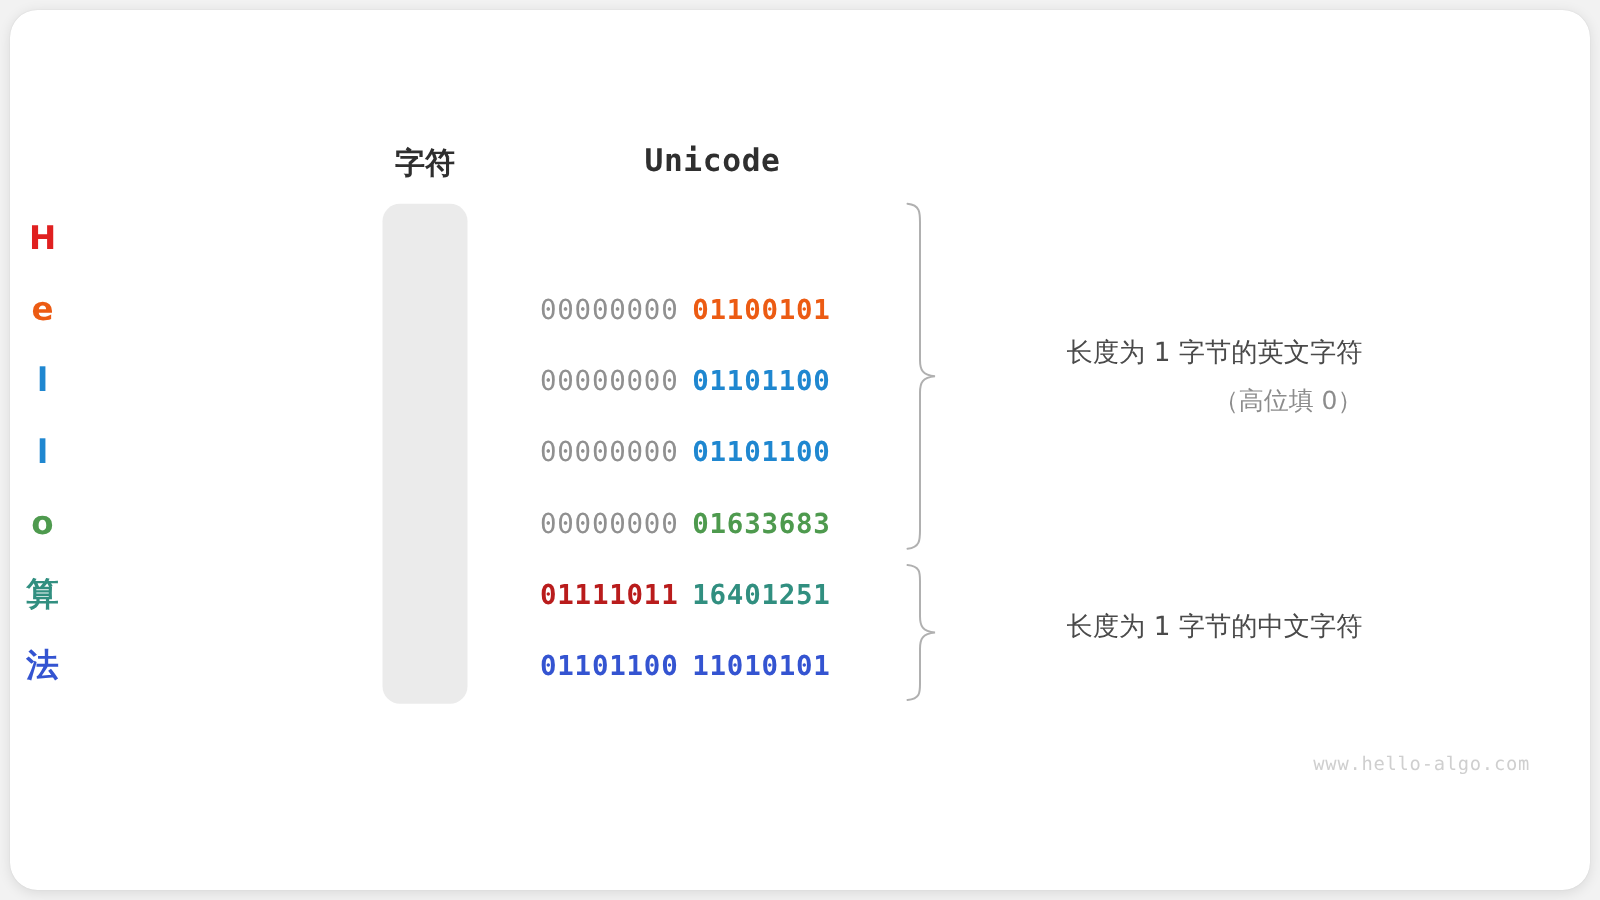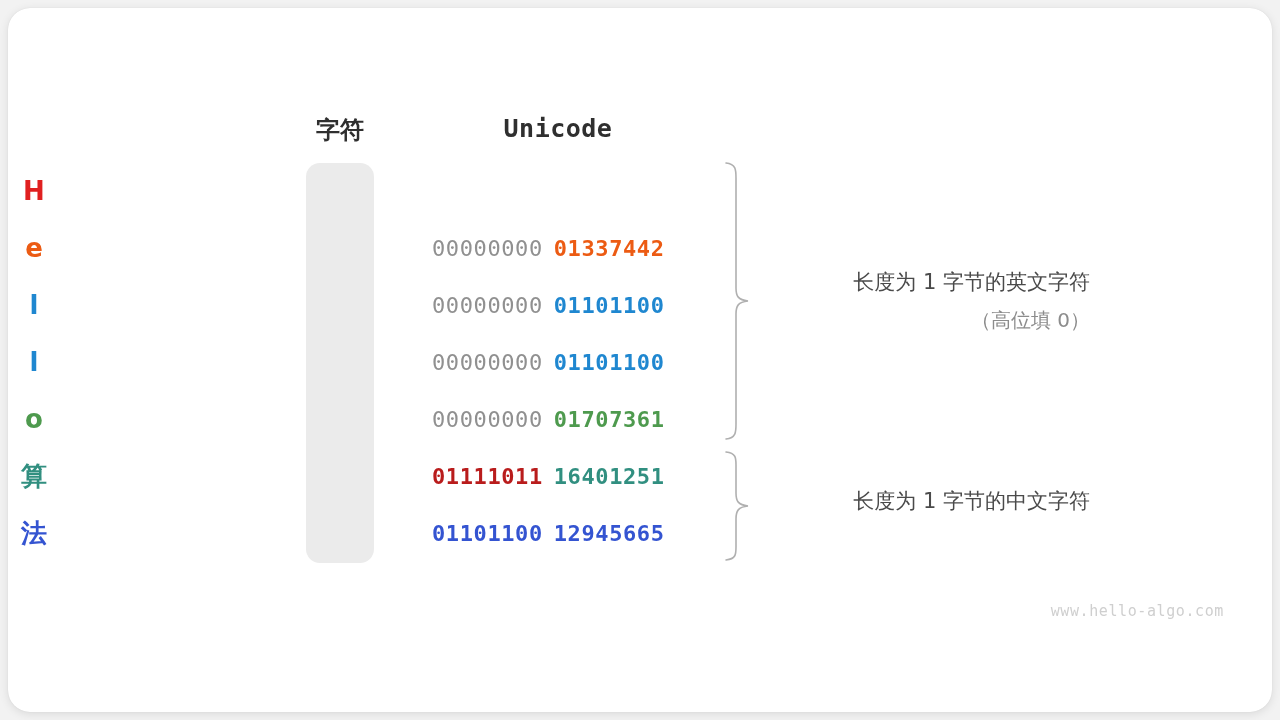--- a/index.html
+++ b/index.html
@@ -39,21 +39,21 @@
   }
   #hdr-char {
     left: 306px;
     top: 114px;
     width: 68px;
     text-align: center;
     font-family: "DejaVu Sans", sans-serif;
     font-size: 24px;
   }
   #hdr-unicode {
-    left: 432px;
+    left: 444px;
     top: 114px;
     width: 252px;
     text-align: center;
     font-family: "DejaVu Sans Mono", monospace;
     font-size: 25px;
     letter-spacing: 0.5px;
   }
 
   
   #char-col {
@@ -160,36 +160,36 @@
 
   <div class="char-cell" style="top: 163px; color: rgb(224, 32, 32);">H</div>
   <div class="char-cell" style="top: 220px; color: rgb(236, 91, 19);">e</div>
   <div class="char-cell" style="top: 277px; color: rgb(31, 135, 208);">l</div>
   <div class="char-cell" style="top: 334px; color: rgb(31, 135, 208);">l</div>
   <div class="char-cell" style="top: 391px; color: rgb(78, 154, 78);">o</div>
   <div class="char-cell" style="top: 448px; color: rgb(49, 143, 128);">算</div>
   <div class="char-cell" style="top: 505px; color: rgb(52, 84, 209);">法</div>
 
   <div class="bin-row" style="top:220px">
-    <span class="bin-hi">00000000</span><span class="bin-gap"></span><span class="bin-lo" style="color: rgb(236, 91, 19);">01337442</span>
+    <span class="bin-hi">00000000</span><span class="bin-gap"></span><span class="bin-lo" style="color: rgb(236, 91, 19);">01100101</span>
   </div>
   <div class="bin-row" style="top:277px">
     <span class="bin-hi">00000000</span><span class="bin-gap"></span><span class="bin-lo" style="color: rgb(31, 135, 208);">01101100</span>
   </div>
   <div class="bin-row" style="top:334px">
     <span class="bin-hi">00000000</span><span class="bin-gap"></span><span class="bin-lo" style="color: rgb(31, 135, 208);">01101100</span>
   </div>
   <div class="bin-row" style="top:391px">
-    <span class="bin-hi">00000000</span><span class="bin-gap"></span><span class="bin-lo" style="color: rgb(78, 154, 78);">01707361</span>
+    <span class="bin-hi">00000000</span><span class="bin-gap"></span><span class="bin-lo" style="color: rgb(78, 154, 78);">01633683</span>
   </div>
   <div class="bin-row" style="top:448px">
     <span class="bin-hi bold" style="color: #b91c1c; text-align: right;">01111011</span><span class="bin-gap"></span><span class="bin-lo" style="color: rgb(49, 143, 128);">16401251</span>
   </div>
   <div class="bin-row" style="top:505px">
-    <span class="bin-hi bold" style="color: rgb(52, 84, 209);">01101100</span><span class="bin-gap"></span><span class="bin-lo" style="color: rgb(52, 84, 209);">12945665</span>
+    <span class="bin-hi bold" style="color: rgb(52, 84, 209);">01101100</span><span class="bin-gap"></span><span class="bin-lo" style="color: rgb(52, 84, 209);">11010101</span>
   </div>
 
   <svg class="brace" id="brace-1" style="left:722px; top:160px;" width="30" height="282" viewBox="0 0 30 282">
     <path d="M 4 3
              C 14 4, 14 10, 14 18
              L 14 128
              C 14 136, 16 140, 26 141
              C 16 142, 14 146, 14 154
              L 14 264
              C 14 272, 14 278, 4 279"></path>

